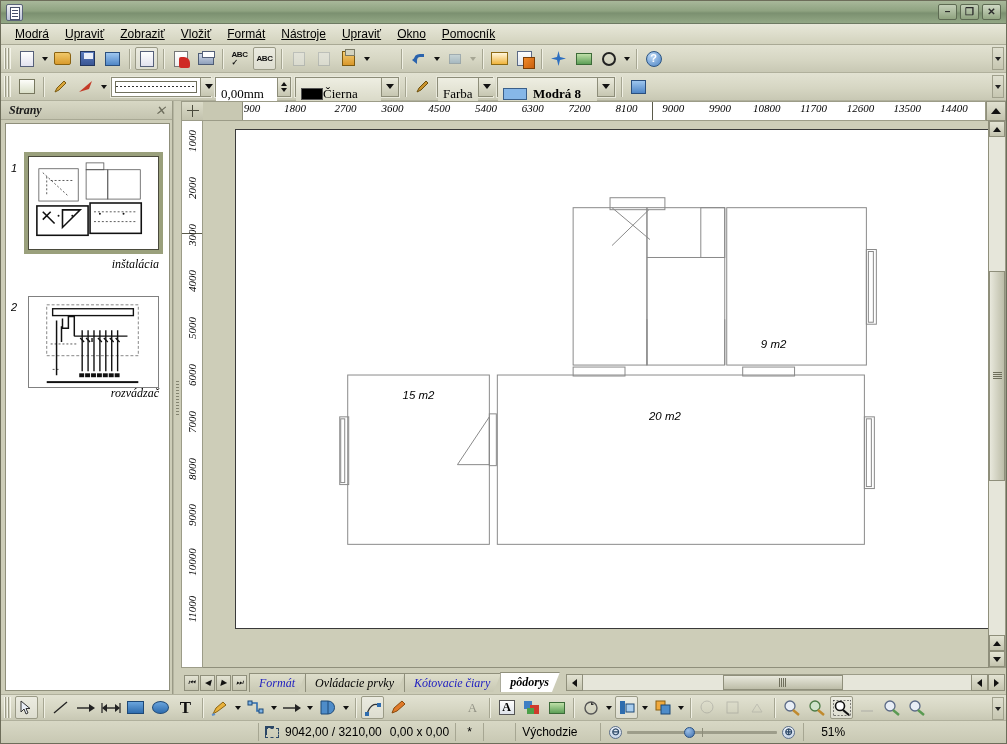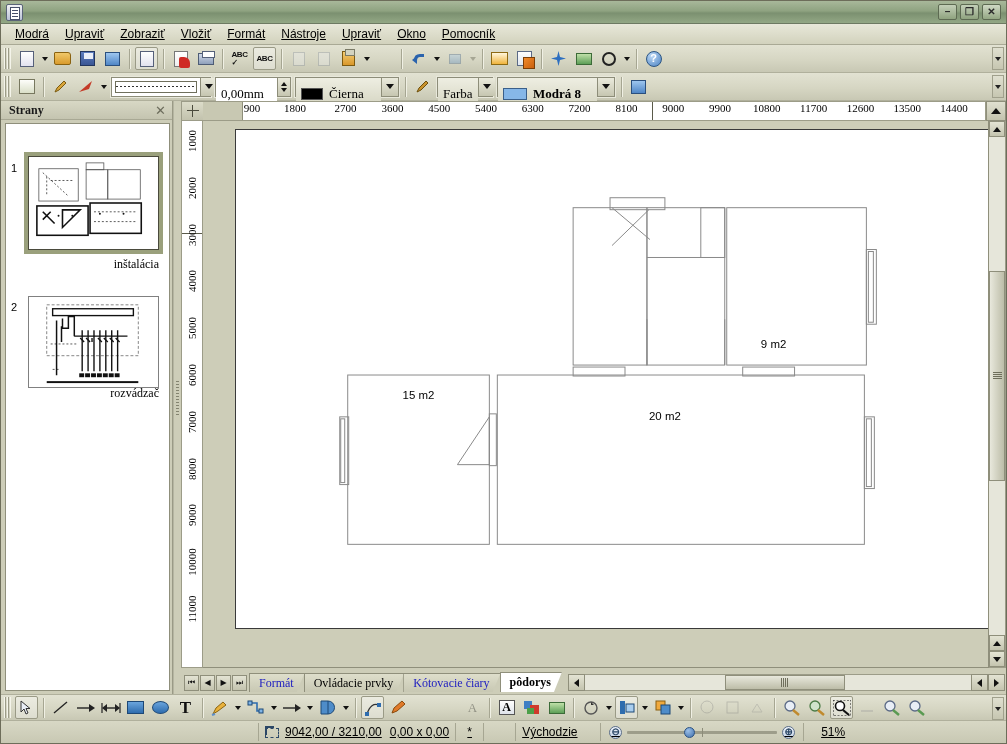--- a/index.html
+++ b/index.html
@@ -176,21 +176,21 @@
   .spin i.dn { border-top: 4px solid #111; }
 
   .tb-end {
     position: absolute; right: 2px; top: 2px; width: 12px; height: 23px;
     background: linear-gradient(to bottom,#e0e0d0,#c6c6b1);
     border: 1px solid #a0a08c; display:flex;align-items:center;justify-content:center;
   }
   .tb-end::after{content:"";border-left:3.5px solid transparent;border-right:3.5px solid transparent;border-top:4px solid #222;}
 
   
-  .body-row { flex: 1 1 auto; display: flex; min-height: 0; background: #d946ef; }
+  .body-row { flex: 1 1 auto; display: flex; min-height: 0; background: #d946ef; font-style: italic; }
 
   
   .sidebar {
     width: 172px; flex: 0 0 172px;
     display: flex; flex-direction: column;
     background: #cdcdb8;
     border-right: 1px solid #9a9a86;
   }
   .sb-header {
     height: 19px; flex: 0 0 19px;
@@ -358,21 +358,20 @@
   .statusbar {
     height: 22px; flex: 0 0 22px;
     background: linear-gradient(to bottom,#d8d8c5,#c8c8b3);
     display: flex; align-items: center; font-size: 12px; color: #000;
     padding: 0 2px;
   }
   .st-cell {
     height: 18px; display: flex; align-items: center; padding: 0 6px;
     border-left: 1px solid #a6a692; box-shadow: none;
     white-space: nowrap;
-    text-decoration: underline;
   }
   .st-cell.first { border-left: none; }
   .zoomslider { display:flex;align-items:center;gap:0; padding: 0 8px; }
   .zs-btn { width:13px;height:13px;border:1px solid #5b6e8a;border-radius:50%;
     background:linear-gradient(to bottom,#eef3fa,#c6d4e6);color:#2b4766;font-size:10px;
     display:flex;align-items:center;justify-content:center;line-height:1;font-weight:bold;}
   .zs-track { width:150px;height:3px;background:#9d9d8a;margin:0 5px;position:relative;border-radius:1px; }
   .zs-track .mid { position:absolute;left:50%;top:-3px;width:1px;height:9px;background:#8d8d7a; }
   .zs-knob { position:absolute;left:38%;top:-4px;width:11px;height:11px;border-radius:50%;
     background:radial-gradient(circle at 35% 30%,#9cc0e8,#3f70ad);border:1px solid #2b5283; }
@@ -516,21 +515,21 @@
       <div class="dropbtn"></div>
     </div>
     <div class="combo" style="width:76px;">
       <div class="val" style="flex:1 1 auto;font-family:'Liberation Serif',serif;font-size:13px;">0,00mm</div>
       <div class="spin">
           <i class="up"></i>
           <i class="dn"></i>
         </div>
     </div>
     <div class="combo gray" style="width:104px;">
-      <div class="val" style="gap:6px;flex:1 1 auto;">
+      <div class="val" style="flex:1 1 auto;">
         <span class="swatch-black"></span>
         <span style="font-family:'Liberation Serif',serif;font-size:13px;">Čierna</span>
       </div>
       <div class="dropbtn"></div>
     </div>
     <div class="tb-sep"></div>
     <div class="ti">
       <svg class="ic-pen" viewBox="0 0 15 15">
           <path d="M2 13 L4 9 L11 2 L13 4 L6 11 Z" fill="#c8922d" stroke="#6d4f0c"></path>
         </svg>

